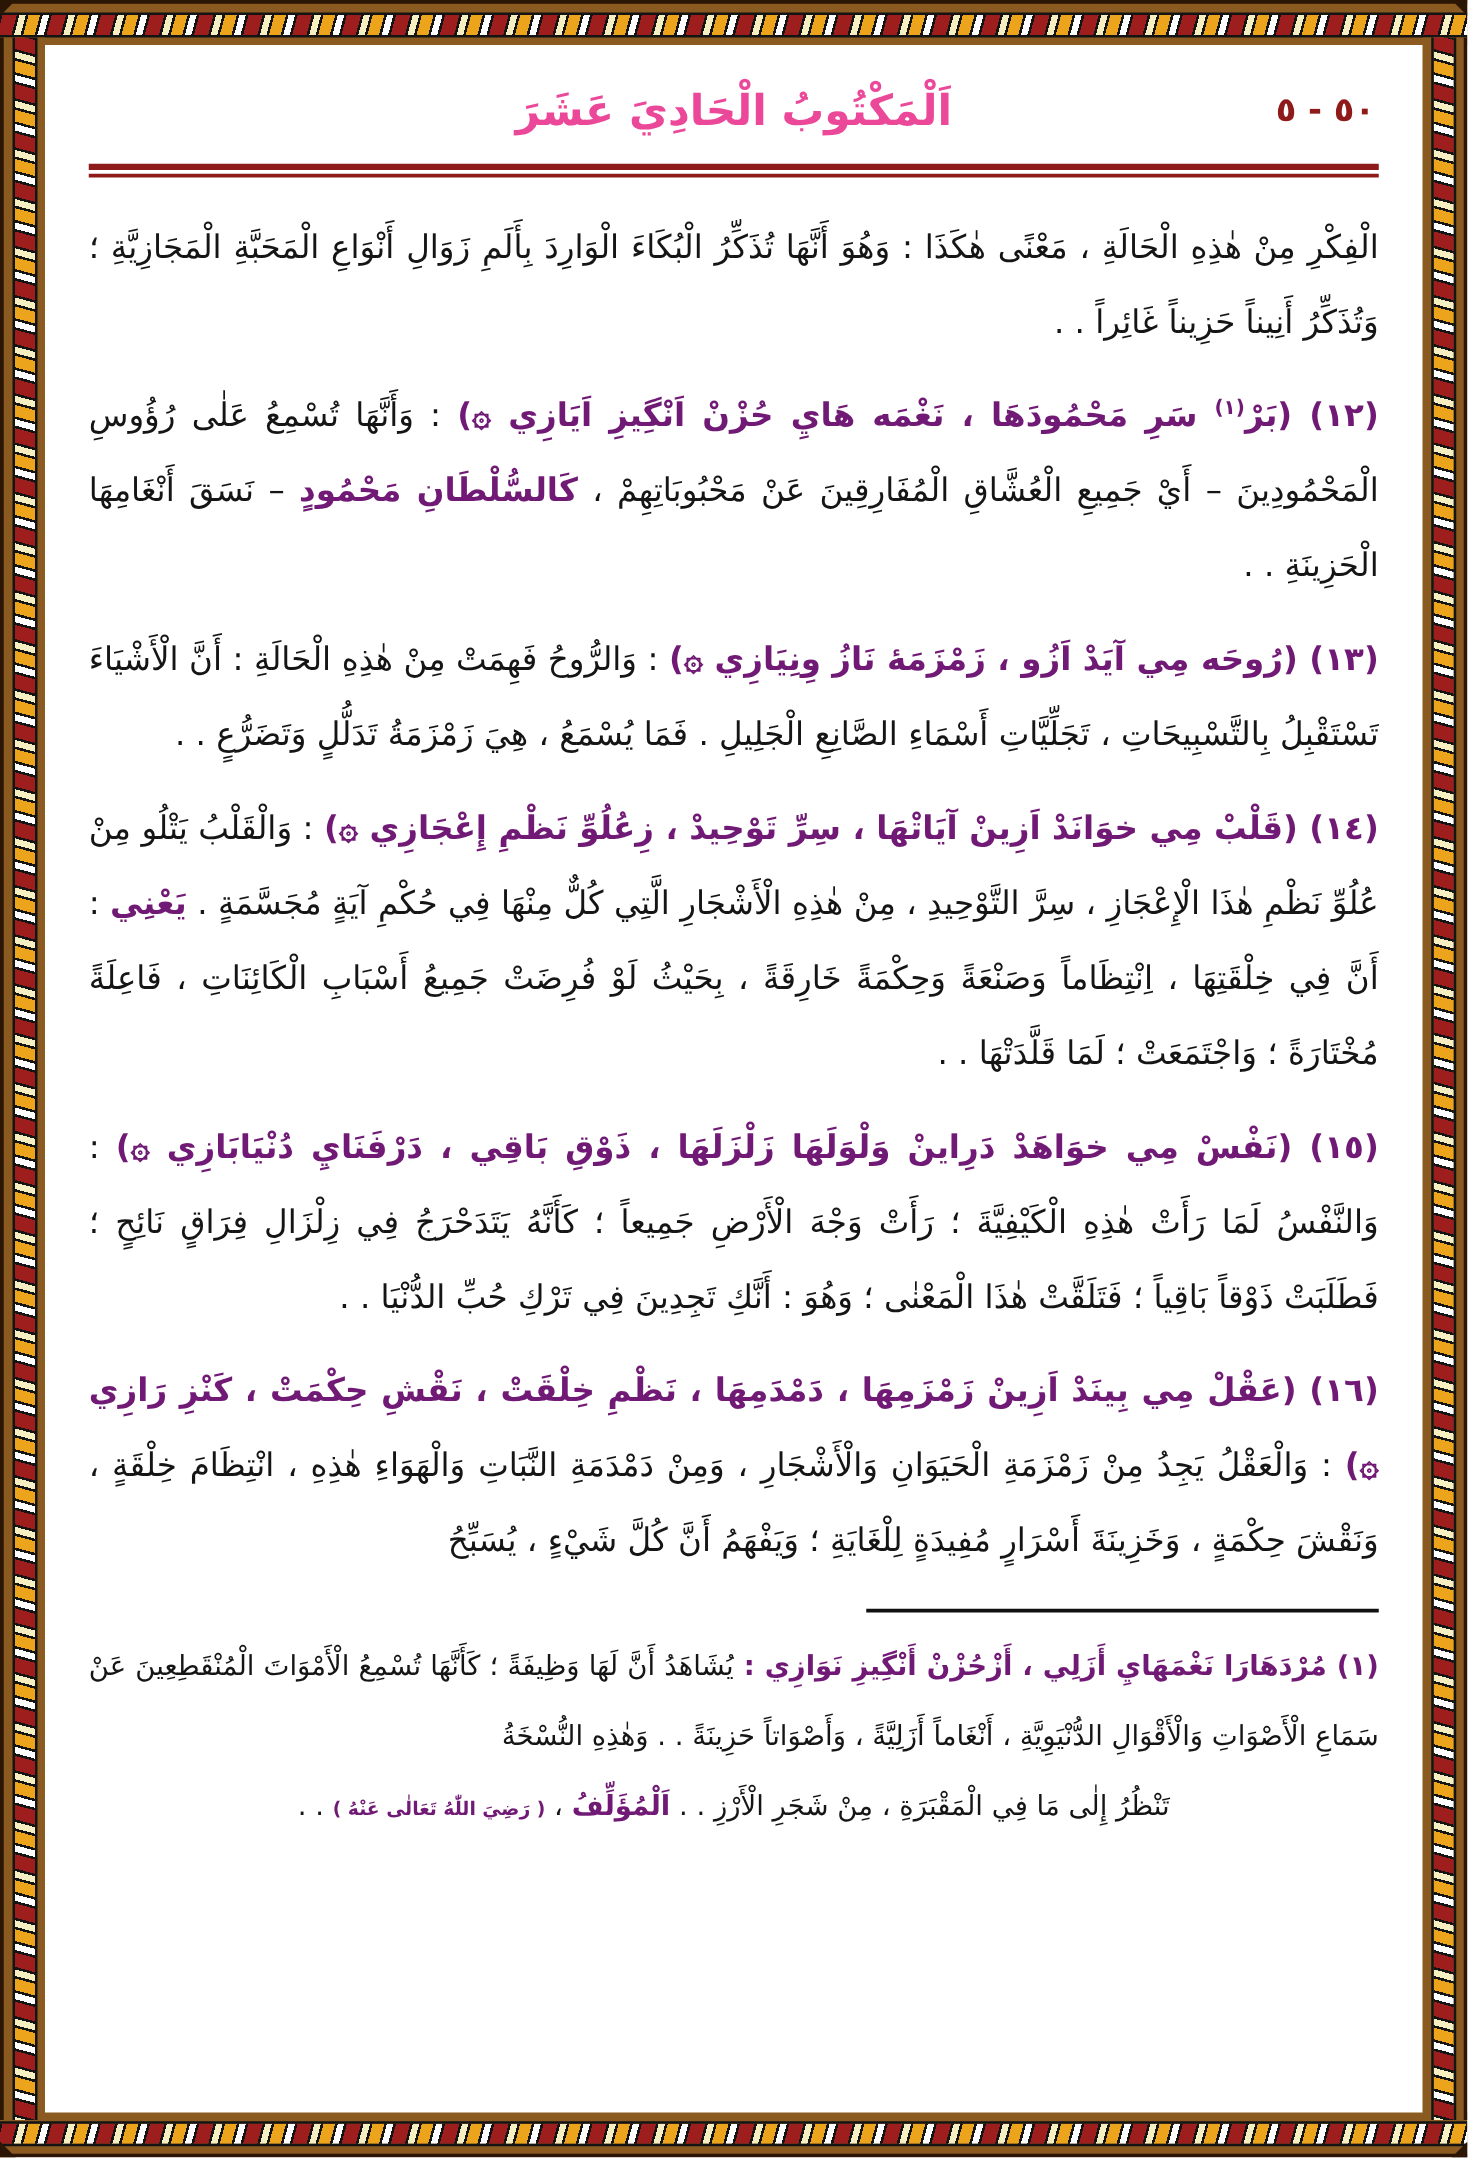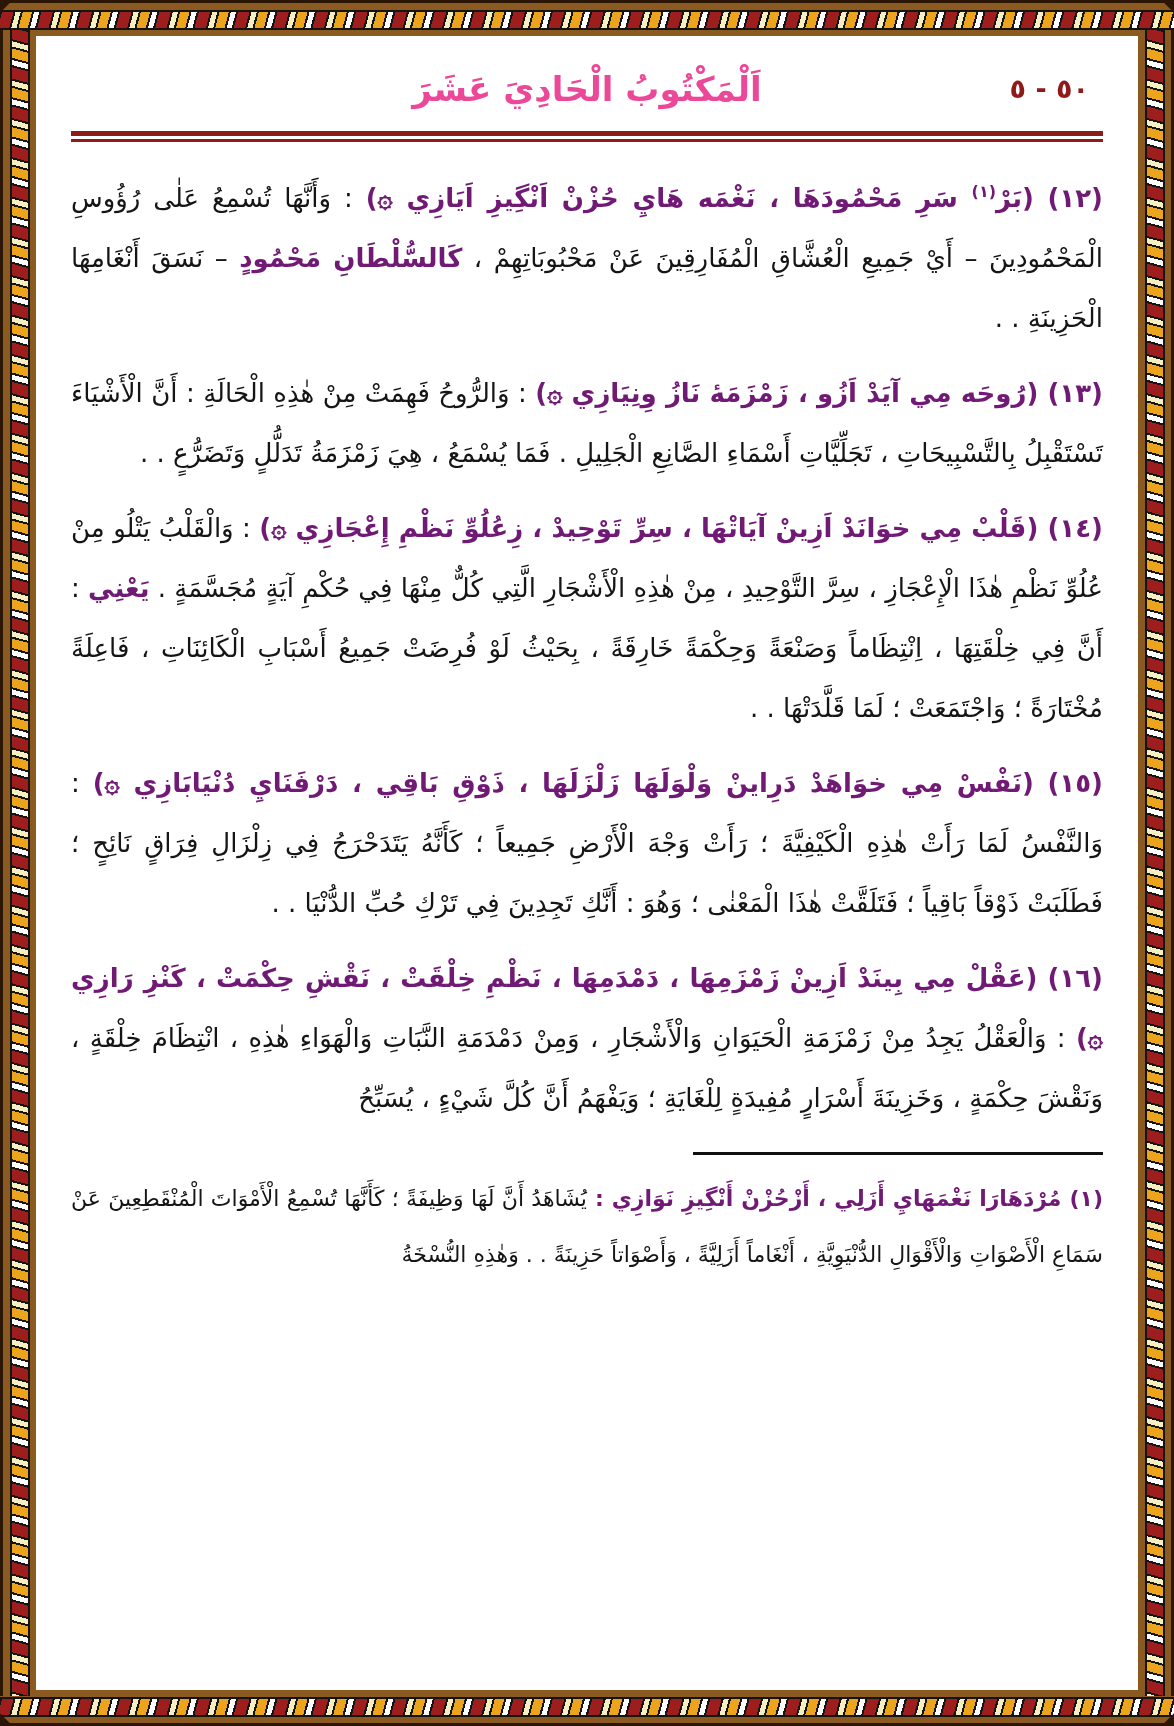--- a/index.html
+++ b/index.html
@@ -43,21 +43,21 @@
     position:absolute;inset:33px;
     padding:20px 38px 0 38px;
     box-sizing:border-box;
   }
   .page-header{position:relative;height:72px;}
   .page-title{
     margin:0;text-align:center;
     font-size:34px;font-weight:bold;color:#ec4899;line-height:72px;
   }
   .page-number{
-    position:absolute;right:14px;top:0;
+    position:absolute;right:3px;top:0;
     font-size:27px;font-weight:bold;color:#8e1a1a;line-height:72px;
     direction:rtl;
   }
   .header-rule{border-top:5px solid #8e1a1a;margin-top:6px;}
   .header-rule-inner{border-top:3px solid #8e1a1a;margin-top:3px;}
   .body-text{
     margin-top:26px;
     font-size:26px;line-height:60px;color:#151515;
     text-align:justify;
   }
@@ -99,33 +99,35 @@
       <div class="page-number">٥٠ - ٥</div>
       <h1 class="page-title">اَلْمَكْتُوبُ الْحَادِيَ عَشَرَ</h1>
     </header>
 
     <div class="header-rule">
       <div class="header-rule-inner"></div>
     </div>
 
     <main class="body-text">
 
+      <p><span>الْفِكْرِ مِنْ هٰذِهِ الْحَالَةِ ، مَعْنًى هٰكَذَا : وَهُوَ أَنَّهَا تُذَكِّرُ الْبُكَاءَ الْوَارِدَ بِأَلَمِ زَوَالِ أَنْوَاعِ الْمَحَبَّةِ الْمَجَازِيَّةِ ؛ وَتُذَكِّرُ أَنِيناً حَزِيناً غَائِراً . .</span></p>
 
       <p><span class="red">(١٢) </span><span class="red">(بَرْ</span><sup class="red fnref">(١)</sup><span class="red"> سَرِ مَحْمُودَهَا ، نَغْمَه هَايِ حُزْنْ اَنْگِيزِ اَيَازِي ۞)</span><span> : وَأَنَّهَا تُسْمِعُ عَلٰى رُؤُوسِ الْمَحْمُودِينَ – أَيْ جَمِيعِ الْعُشَّاقِ الْمُفَارِقِينَ عَنْ مَحْبُوبَاتِهِمْ ، </span><span class="red big">كَالسُّلْطَانِ مَحْمُودٍ</span><span> – نَسَقَ أَنْغَامِهَا الْحَزِينَةِ . .</span></p>
 
       <p><span class="red">(١٣) </span><span class="red">(رُوحَه مِي آيَدْ اَزُو ، زَمْزَمَهٔ نَازُ وِنِيَازِي ۞)</span><span> : وَالرُّوحُ فَهِمَتْ مِنْ هٰذِهِ الْحَالَةِ : أَنَّ الْأَشْيَاءَ تَسْتَقْبِلُ بِالتَّسْبِيحَاتِ ، تَجَلِّيَّاتِ أَسْمَاءِ الصَّانِعِ الْجَلِيلِ . فَمَا يُسْمَعُ ، هِيَ زَمْزَمَةُ تَدَلُّلٍ وَتَضَرُّعٍ . .</span></p>
 
       <p><span class="red">(١٤) </span><span class="red">(قَلْبْ مِي خوَانَدْ اَزِينْ آيَاتْهَا ، سِرِّ تَوْحِيدْ ، زِعُلُوِّ نَظْمِ إِعْجَازِي ۞)</span><span> : وَالْقَلْبُ يَتْلُو مِنْ عُلُوِّ نَظْمِ هٰذَا الْإِعْجَازِ ، سِرَّ التَّوْحِيدِ ، مِنْ هٰذِهِ الْأَشْجَارِ الَّتِي كُلٌّ مِنْهَا فِي حُكْمِ آيَةٍ مُجَسَّمَةٍ . </span><span class="red">يَعْنِي</span><span> : أَنَّ فِي خِلْقَتِهَا ، اِنْتِظَاماً وَصَنْعَةً وَحِكْمَةً خَارِقَةً ، بِحَيْثُ لَوْ فُرِضَتْ جَمِيعُ أَسْبَابِ الْكَائِنَاتِ ، فَاعِلَةً مُخْتَارَةً ؛ وَاجْتَمَعَتْ ؛ لَمَا قَلَّدَتْهَا . .</span></p>
 
       <p><span class="red">(١٥) </span><span class="red">(نَفْسْ مِي خوَاهَدْ دَرِاينْ وَلْوَلَهَا زَلْزَلَهَا ، ذَوْقِ بَاقِي ، دَرْفَنَايِ دُنْيَابَازِي ۞)</span><span> : وَالنَّفْسُ لَمَا رَأَتْ هٰذِهِ الْكَيْفِيَّةَ ؛ رَأَتْ وَجْهَ الْأَرْضِ جَمِيعاً ؛ كَأَنَّهُ يَتَدَحْرَجُ فِي زِلْزَالِ فِرَاقٍ نَائِحٍ ؛ فَطَلَبَتْ ذَوْقاً بَاقِياً ؛ فَتَلَقَّتْ هٰذَا الْمَعْنٰى ؛ وَهُوَ : أَنَّكِ تَجِدِينَ فِي تَرْكِ حُبِّ الدُّنْيَا . .</span></p>
 
       <p><span class="red">(١٦) </span><span class="red">(عَقْلْ مِي بِينَدْ اَزِينْ زَمْزَمِهَا ، دَمْدَمِهَا ، نَظْمِ خِلْقَتْ ، نَقْشِ حِكْمَتْ ، كَنْزِ رَازِي ۞)</span><span> : وَالْعَقْلُ يَجِدُ مِنْ زَمْزَمَةِ الْحَيَوَانِ وَالْأَشْجَارِ ، وَمِنْ دَمْدَمَةِ النَّبَاتِ وَالْهَوَاءِ هٰذِهِ ، انْتِظَامَ خِلْقَةٍ ، وَنَقْشَ حِكْمَةٍ ، وَخَزِينَةَ أَسْرَارٍ مُفِيدَةٍ لِلْغَايَةِ ؛ وَيَفْهَمُ أَنَّ كُلَّ شَيْءٍ ، يُسَبِّحُ</span></p>
 
     </main>
 
     <div class="fn-divider"></div>
 
     <footer class="footnote-text">
       <p><span class="red">(١) مُرْدَهَارَا نَغْمَهَايِ أَزَلِي ، أَزْحُزْنْ أَنْگِيزِ نَوَازِي : </span><span>يُشَاهَدُ أَنَّ لَهَا وَظِيفَةً ؛ كَأَنَّهَا تُسْمِعُ الْأَمْوَاتَ الْمُنْقَطِعِينَ عَنْ سَمَاعِ الْأَصْوَاتِ وَالْأَقْوَالِ الدُّنْيَوِيَّةِ ، أَنْغَاماً أَزَلِيَّةً ، وَأَصْوَاتاً حَزِينَةً . . وَهٰذِهِ النُّسْخَةُ</span></p>
+      <p class="center"><span>تَنْظُرُ إِلٰى مَا فِي الْمَقْبَرَةِ ، مِنْ شَجَرِ الْأَرْزِ . . </span><span class="red">اَلْمُؤَلِّفُ</span><span> ، </span><span class="red honorific">( رَضِيَ اللّٰهُ تَعَالٰى عَنْهُ )</span><span> . .</span></p>
     </footer>
 
   </div>
 </div>
 
 </body></html>

